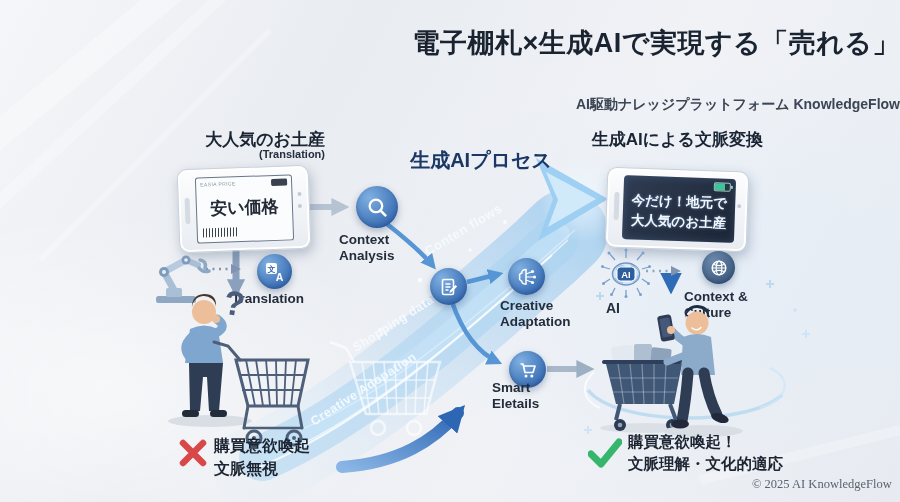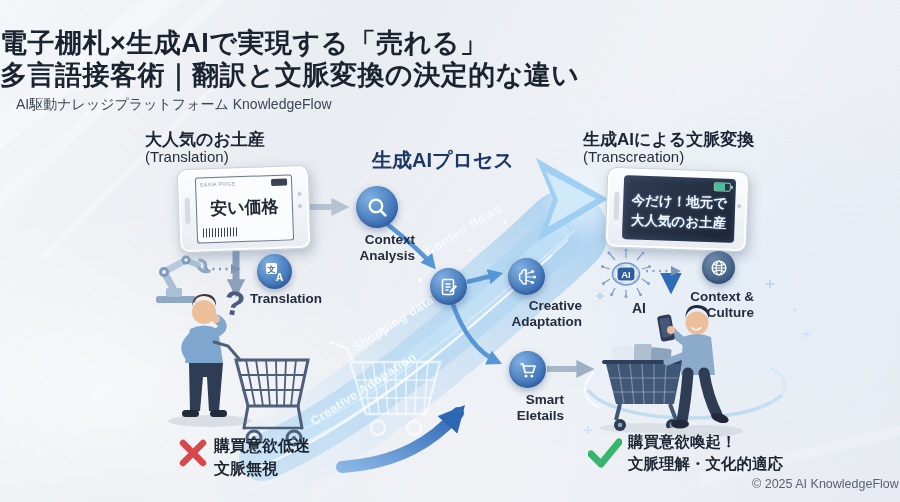--- a/index.html
+++ b/index.html
@@ -9,37 +9,37 @@
     background:#eef0f4;
   }
   .stage{
     position:relative;width:900px;height:502px;overflow:hidden;
     background:
       radial-gradient(520px 300px at 82% 55%, rgba(224,236,248,.55) 0%, rgba(224,236,248,0) 70%),
       radial-gradient(420px 260px at 12% 78%, rgba(255,255,255,.6) 0%, rgba(255,255,255,0) 70%),
       linear-gradient(118deg,#f5f6f9 0%,#e9ecf1 32%,#f0f2f6 62%,#e7ebf1 100%);
   }
   .abs{position:absolute;}
-  .tc{text-align:left;}
+  .tc{text-align:right;}
   
   .title{left:0;right:0;font-size:27px;font-weight:800;color:#1a2330;letter-spacing:.5px;line-height:1.15;}
-  .subtitle{left:0;right:0;font-size:14px;font-weight:400;color:#3c4554;padding-left:16px;}
+  .subtitle{left:0;right:0;font-size:14px;font-weight:700;color:#3c4554;padding-left:16px;}
   
   .col-head{font-size:17px;font-weight:800;color:#1b2433;}
-  .col-sub{font-size:15px;font-weight:400;color:#242e3d;}
+  .col-sub{font-size:11px;font-weight:700;color:#242e3d;}
   .mid-head{font-size:20px;font-weight:800;color:#1a3765;}
   
   .node{
     position:absolute;border-radius:50%;
     background:radial-gradient(circle at 32% 28%, #7fb0e2, #356ab0 78%);
     box-shadow:0 3px 7px rgba(40,70,110,.35), inset 0 -2px 4px rgba(0,0,40,.18);
     display:flex;align-items:center;justify-content:center;
   }
   .node.dark{background:radial-gradient(circle at 35% 30%, #6c89ab, #3c5a7e 78%);}
-  .nlabel{position:absolute;text-align:right;font-size:13.5px;font-weight:700;color:#242d3c;line-height:1.22;}
+  .nlabel{position:absolute;text-align:left;font-size:13.5px;font-weight:700;color:#242d3c;line-height:1.22;}
   
   .device{
     position:absolute;border-radius:10px;border:1px solid #c9d1da;
     background:linear-gradient(180deg,#fdfdfe,#e8ecf1);
     box-shadow:2px 5px 12px rgba(90,110,140,.38), inset 0 0 0 2px #ffffff;
   }
   .dev-left{left:178px;top:167px;width:130px;height:82px;transform:rotate(-2deg);}
   .dev-right{left:606px;top:169px;width:140px;height:79px;transform:rotate(2deg);}
   .screen-light{position:absolute;left:17px;top:8px;width:95px;height:64px;background:#fbfcfd;border:1.5px solid #68768a;border-radius:3px;}
   .esl-brand{position:absolute;left:4px;top:3px;font-size:5px;color:#8d97a4;letter-spacing:.4px;white-space:nowrap;}
@@ -50,21 +50,21 @@
   .dev-dot{position:absolute;width:4px;height:4px;border-radius:50%;background:#c3ccd6;}
   .screen-dark{position:absolute;left:16px;top:7px;width:112px;height:64px;border-radius:4px;
     background:linear-gradient(135deg,#303c52,#1b2535);box-shadow:inset 0 0 8px rgba(120,170,240,.25);}
   .tc-text{position:absolute;left:0;right:0;top:15px;text-align:center;font-size:13.5px;font-weight:700;color:#f3f7fc;line-height:1.45;text-shadow:0 0 3px rgba(130,190,255,.55);}
   .battery{position:absolute;right:5px;top:4px;width:15px;height:7px;border:1px solid #9ecdb9;border-radius:2px;background:linear-gradient(90deg,#41c39c 0 70%,#27354a 70%);}
   .battery:after{content:"";position:absolute;right:-3px;top:1.5px;width:2px;height:3px;background:#9ecdb9;}
   
   .verdict{font-size:16px;font-weight:800;color:#1c2431;line-height:1.35;white-space:nowrap;}
   .roi{font-size:18.5px;font-weight:800;color:#13203a;white-space:nowrap;}
   .qmark{font-size:34px;font-weight:800;color:#4a5d7d;transform:rotate(9deg);}
-  .copyright{font-size:12.5px;color:#59636f;}
+  .copyright{font-size:12.5px;color:#59636f;font-family:Liberation Serif, serif;}
 </style>
 </head>
 <body>
 
 <div class="stage">
 
   <svg class="abs" style="left:0;top:0" width="900" height="502" viewBox="0 0 900 502">
     <defs>
       <linearGradient id="gSwoosh" x1="0" y1="1" x2="1" y2="0">
         <stop offset="0" stop-color="#cfe7f9" stop-opacity=".12"></stop>
@@ -163,21 +163,20 @@
       <path d="M596,296 l8,0 M600,292 l0,8" stroke="#bcd9ef" stroke-width="2"></path>
       <path d="M766,284 l8,0 M770,280 l0,8" stroke="#bcd9ef" stroke-width="2"></path>
       <path d="M802,334 l8,0 M806,330 l0,8" stroke="#cfe4f6" stroke-width="2"></path>
       <path d="M584,430 l8,0 M588,426 l0,8" stroke="#cfe4f6" stroke-width="2"></path>
       <circle cx="652" cy="442" r="2" fill="#cfe4f6"></circle>
       <circle cx="795" cy="310" r="2" fill="#cfe4f6"></circle>
     </g>
   </svg>
 
   <div class="abs title tc" style="top:28px">電子棚札×生成AIで実現する「売れる」</div>
-  <div class="abs title tc" style="top:60px">多言語接客術｜翻訳と文脈変換の決定的な違い</div>
   <div class="abs subtitle tc" style="top:96px">AI駆動ナレッジプラットフォーム KnowledgeFlow</div>
 
   <div class="abs col-head tc" style="left:145px;top:128px;width:180px">大人気のお土産</div>
   <div class="abs col-sub tc" style="left:145px;top:148px;width:180px">(Translation)</div>
 
   <div class="device dev-left">
     <div class="dev-slot"></div>
     <div class="dev-dot" style="right:7px;top:26px"></div>
     <div class="dev-dot" style="right:7px;top:38px"></div>
     <div class="screen-light">
@@ -238,21 +237,21 @@
       <path d="M38,26 L47,72 M48,26 L55,72 M58,26 L62,72 M68,26 L69,72 M78,26 L76,72 M88,26 L83,72"></path>
       <path d="M31,41 L96,41 M34,56 L93,56"></path>
     </g>
     <circle cx="46" cy="104" r="2" fill="#4e5f7a"></circle>
       <circle cx="86" cy="104" r="2" fill="#4e5f7a"></circle>
   </svg>
 
   <svg class="abs" style="left:179px;top:439px" width="28" height="28" viewBox="0 0 28 28">
     <path d="M4,4 L24,24 M24,4 L4,24" stroke="#d94848" stroke-width="6.5" stroke-linecap="round"></path>
   </svg>
-  <div class="abs verdict" style="left:214px;top:435px">購買意欲低迷</div>
+  <div class="abs verdict" style="left:214px;top:435px">購買意欲喚起</div>
   <div class="abs verdict" style="left:214px;top:458px">文脈無視</div>
 
   <div class="abs mid-head tc" style="left:372px;top:147px;width:180px">生成AIプロセス</div>
 
   <div class="node" style="left:356px;top:186px;width:42px;height:42px">
     <svg width="23" height="23" viewBox="0 0 22 22">
       <circle cx="9.5" cy="9.5" r="6" stroke="#ffffff" stroke-width="2.2" fill="none"></circle>
       <path d="M14,14 L18.5,18.5" stroke="#ffffff" stroke-width="2.6" stroke-linecap="round"></path>
     </svg>
   </div>
@@ -283,28 +282,27 @@
     <div>Adaptation</div>
   </div>
 
   <div class="node" style="left:509px;top:351px;width:37px;height:37px">
     <svg width="20" height="20" viewBox="0 0 20 20">
       <path d="M2.5,4 h2.5 l2,8.5 h8 l2,-6.5 H6" stroke="#ffffff" stroke-width="1.7" fill="none" stroke-linejoin="round"></path>
       <circle cx="8" cy="16" r="1.5" fill="#ffffff"></circle>
         <circle cx="13.8" cy="16" r="1.5" fill="#ffffff"></circle>
     </svg>
   </div>
-  <div class="nlabel" style="left:492px;top:392px;width:72px">
+  <div class="nlabel" style="left:492px;top:380px;width:72px">
     <div>Smart</div>
     <div>Eletails</div>
   </div>
 
 
   <div class="abs col-head tc" style="left:583px;top:128px;width:180px">生成AIによる文脈変換</div>
-  <div class="abs col-sub tc" style="left:583px;top:148px;width:180px">(Transcreation)</div>
 
   <div class="device dev-right">
     <div class="dev-slot" style="left:7px;top:24px;height:28px"></div>
     <div class="dev-dot" style="right:6px;top:32px"></div>
     <div class="screen-dark">
       <div class="battery"></div>
       <div class="tc-text">
         <div>今だけ！地元で</div>
         <div>大人気のお土産</div>
       </div>

